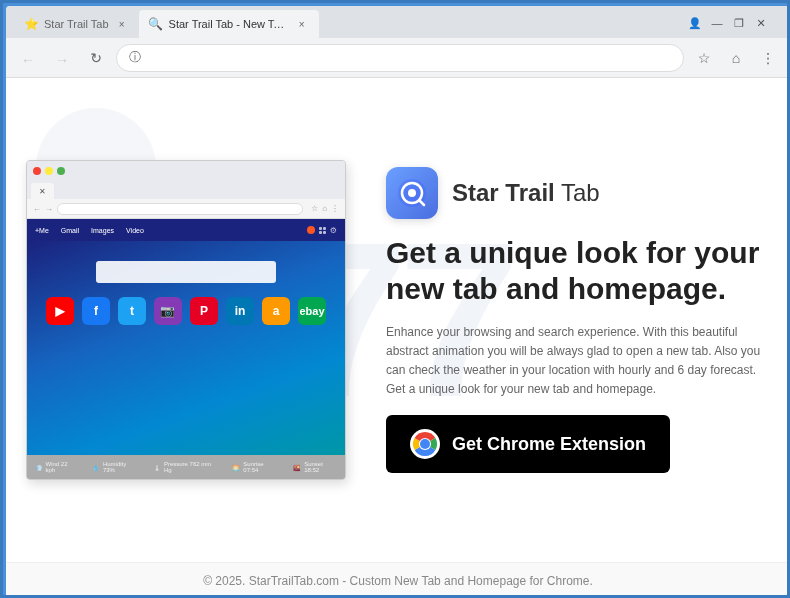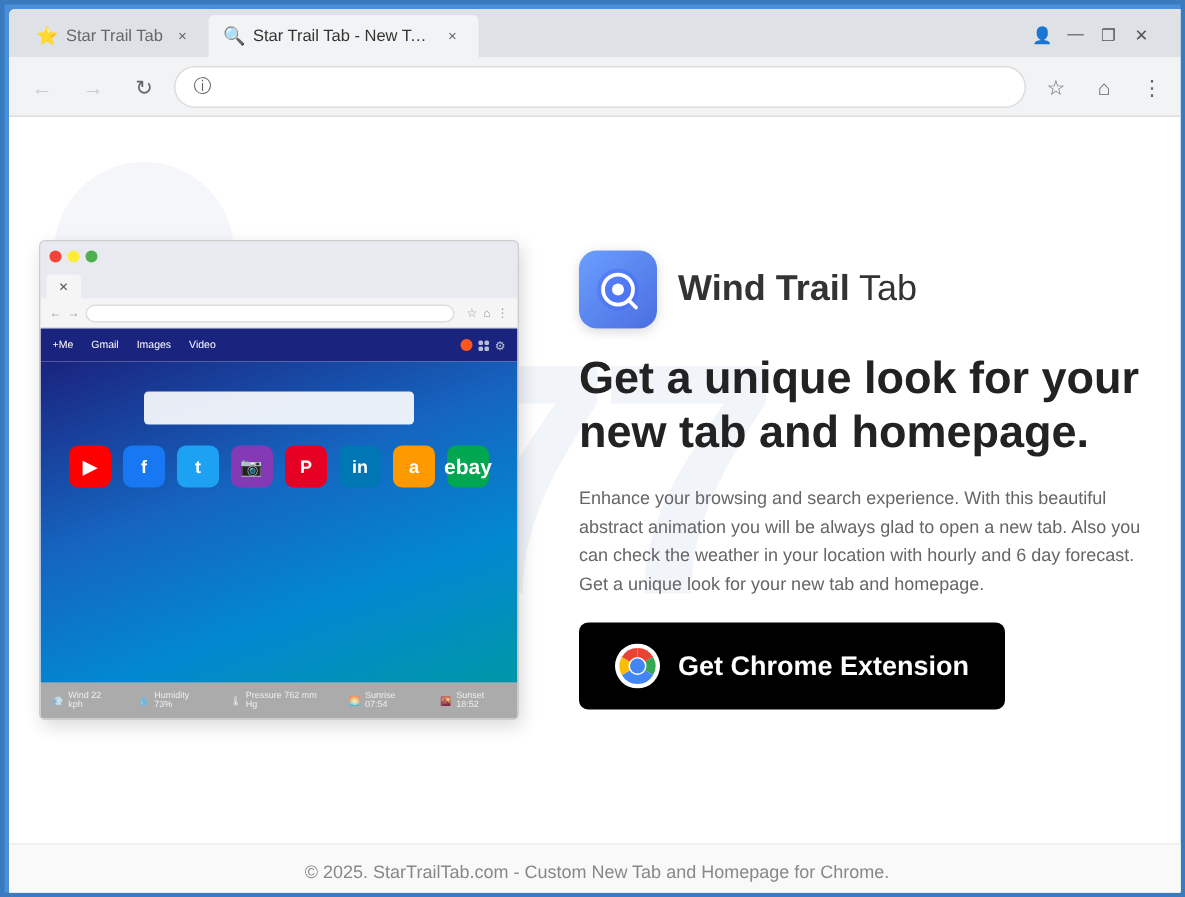--- a/index.html
+++ b/index.html
@@ -536,21 +536,21 @@
           <div class="preview-body">
             <div class="preview-search"></div>
             <div class="preview-social-icons">
               <div class="social-icon" style="background:#FF0000;">▶</div>
               <div class="social-icon" style="background:#1877F2;">f</div>
               <div class="social-icon" style="background:#1DA1F2;">t</div>
               <div class="social-icon" style="background:#833AB4;">📷</div>
               <div class="social-icon" style="background:#E60023;">P</div>
               <div class="social-icon" style="background:#0077B5;">in</div>
               <div class="social-icon" style="background:#FF9900;">a</div>
-              <div class="social-icon" style="background:#00a650;font-size:14px;">ebay</div>
+              <div class="social-icon" style="background:#00a650;font-size:11px;">ebay</div>
             </div>
           </div>
           <div class="preview-footer">
             <div class="preview-footer-item">
               <span>💨</span>
               <span>Wind 22 kph</span>
             </div>
             <div class="preview-footer-item">
               <span>💧</span>
               <span>Humidity 73%</span>
@@ -576,21 +576,21 @@
 
               <svg width="36" height="36" viewBox="0 0 36 36">
                 <circle cx="18" cy="18" r="14" fill="#3d5afe" opacity="0.3"></circle>
                 <circle cx="18" cy="18" r="10" fill="none" stroke="white" stroke-width="2.5"></circle>
                 <line x1="25" y1="25" x2="30" y2="30" stroke="white" stroke-width="2.5" stroke-linecap="round"></line>
                 <circle cx="18" cy="18" r="4" fill="white"></circle>
               </svg>
             </div>
             <div>
               <span class="app-name">
-                <strong>Wind Trail</strong><span> Tab</span>
+                <strong>Star Trail</strong><span> Tab</span>
               </span>
             </div>
           </div>
 
           <div class="app-tagline">Get a unique look for your new tab and homepage.</div>
 
           <div class="app-description">Enhance your browsing and search experience. With this beautiful abstract animation you will be always glad to open a new tab. Also you can check the weather in your location with hourly and 6 day forecast. Get a unique look for your new tab and homepage.</div>
 
           <button class="cta-button">
 

